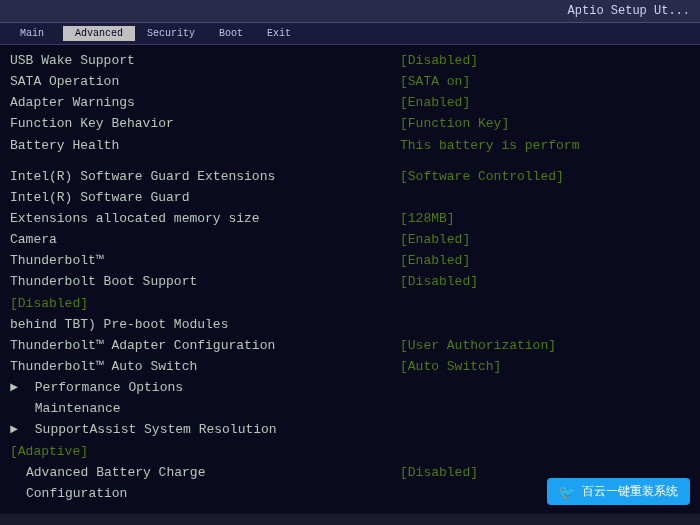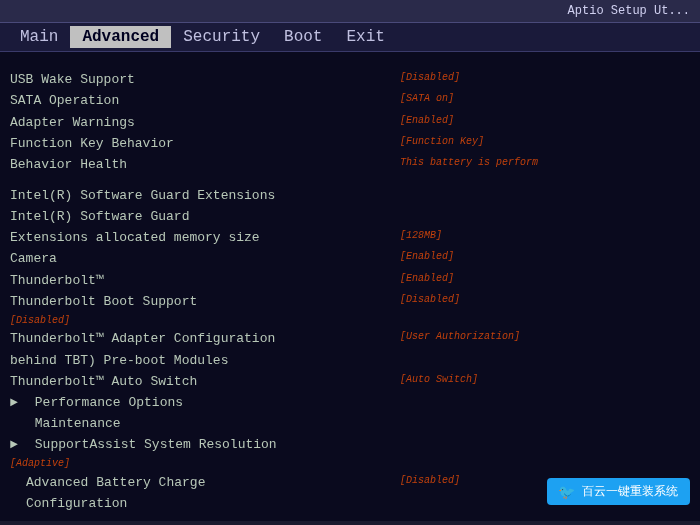--- a/index.html
+++ b/index.html
@@ -34,36 +34,36 @@
       background-color: #1a1a3a;
       display: flex;
       gap: 0px;
       padding: 3px 8px;
       border-bottom: 1px solid #3a3a6a;
     }
     .menu-item {
       padding: 2px 12px;
       color: #c0c0e0;
       cursor: pointer;
-      font-size: 16px;
+      font-size: 10px;
     }
     .menu-item.active {
       background-color: #c0c0c0;
       color: #000020;
-      font-weight: bold;
+      font-weight: normal;
+      margin-left: 7px;
     }
 
     
     .content {
       display: flex;
       height: calc(525px - 56px);
       padding: 6px 10px;
       gap: 10px;
       background-color: #0a0a1e;
-      align-items: flex-end;
     }
 
     .spacer {
       height: 10px;
     }
 
     .arrow-row {
       display: flex;
       align-items: center;
       line-height: 1.55;
@@ -83,23 +83,22 @@
       display: flex;
       line-height: 1.55;
       margin-bottom: 1px;
     }
     .full-row-left {
       flex: 0 0 390px;
       color: #b8c8b8;
       font-size: 13px;
     }
     .full-row-right {
-      color: #c2410c;
-      font-size: 10px;
-      font-style: italic;
+      color: #4d7c0f;
+      font-size: 13px;
     }
 
     
     .watermark {
       position: absolute;
       bottom: 20px;
       right: 10px;
       background: #1da1f2;
       color: white;
       padding: 5px 12px;
@@ -147,28 +146,29 @@
     </div>
     <div class="full-row">
       <span class="full-row-left">Adapter Warnings</span>
       <span class="full-row-right">[Enabled]</span>
     </div>
     <div class="full-row">
       <span class="full-row-left">Function Key Behavior</span>
       <span class="full-row-right">[Function Key]</span>
     </div>
     <div class="full-row">
-      <span class="full-row-left">Behavior Health</span>
+      <span class="full-row-left">Battery Health</span>
       <span class="full-row-right">This battery is perform</span>
     </div>
 
     <div class="spacer"></div>
 
     <div class="full-row">
       <span class="full-row-left">Intel(R) Software Guard Extensions</span>
+      <span class="full-row-right">[Software Controlled]</span>
     </div>
     <div class="full-row">
       <span class="full-row-left">Intel(R) Software Guard</span>
       <span class="full-row-right"></span>
     </div>
     <div class="full-row">
       <span class="full-row-left">Extensions allocated memory size</span>
       <span class="full-row-right">[128MB]</span>
     </div>
     <div class="full-row">
@@ -180,26 +180,26 @@
       <span class="full-row-right">[Enabled]</span>
     </div>
     <div class="full-row">
       <span class="full-row-left">Thunderbolt Boot Support</span>
       <span class="full-row-right">[Disabled]</span>
     </div>
     <div class="full-row">
       <span class="full-row-right">[Disabled]</span>
     </div>
     <div class="full-row">
+      <span class="full-row-left">behind TBT) Pre-boot Modules</span>
+      <span class="full-row-right"></span>
+    </div>
+    <div class="full-row">
       <span class="full-row-left">Thunderbolt™ Adapter Configuration</span>
       <span class="full-row-right">[User Authorization]</span>
-    </div>
-    <div class="full-row">
-      <span class="full-row-left">behind TBT) Pre-boot Modules</span>
-      <span class="full-row-right"></span>
     </div>
     <div class="full-row">
       <span class="full-row-left">Thunderbolt™ Auto Switch</span>
       <span class="full-row-right">[Auto Switch]</span>
     </div>
 
     <div class="arrow-row">
       <span class="arrow">►</span>
       <span class="arrow-label">Performance Options</span>
     </div>

